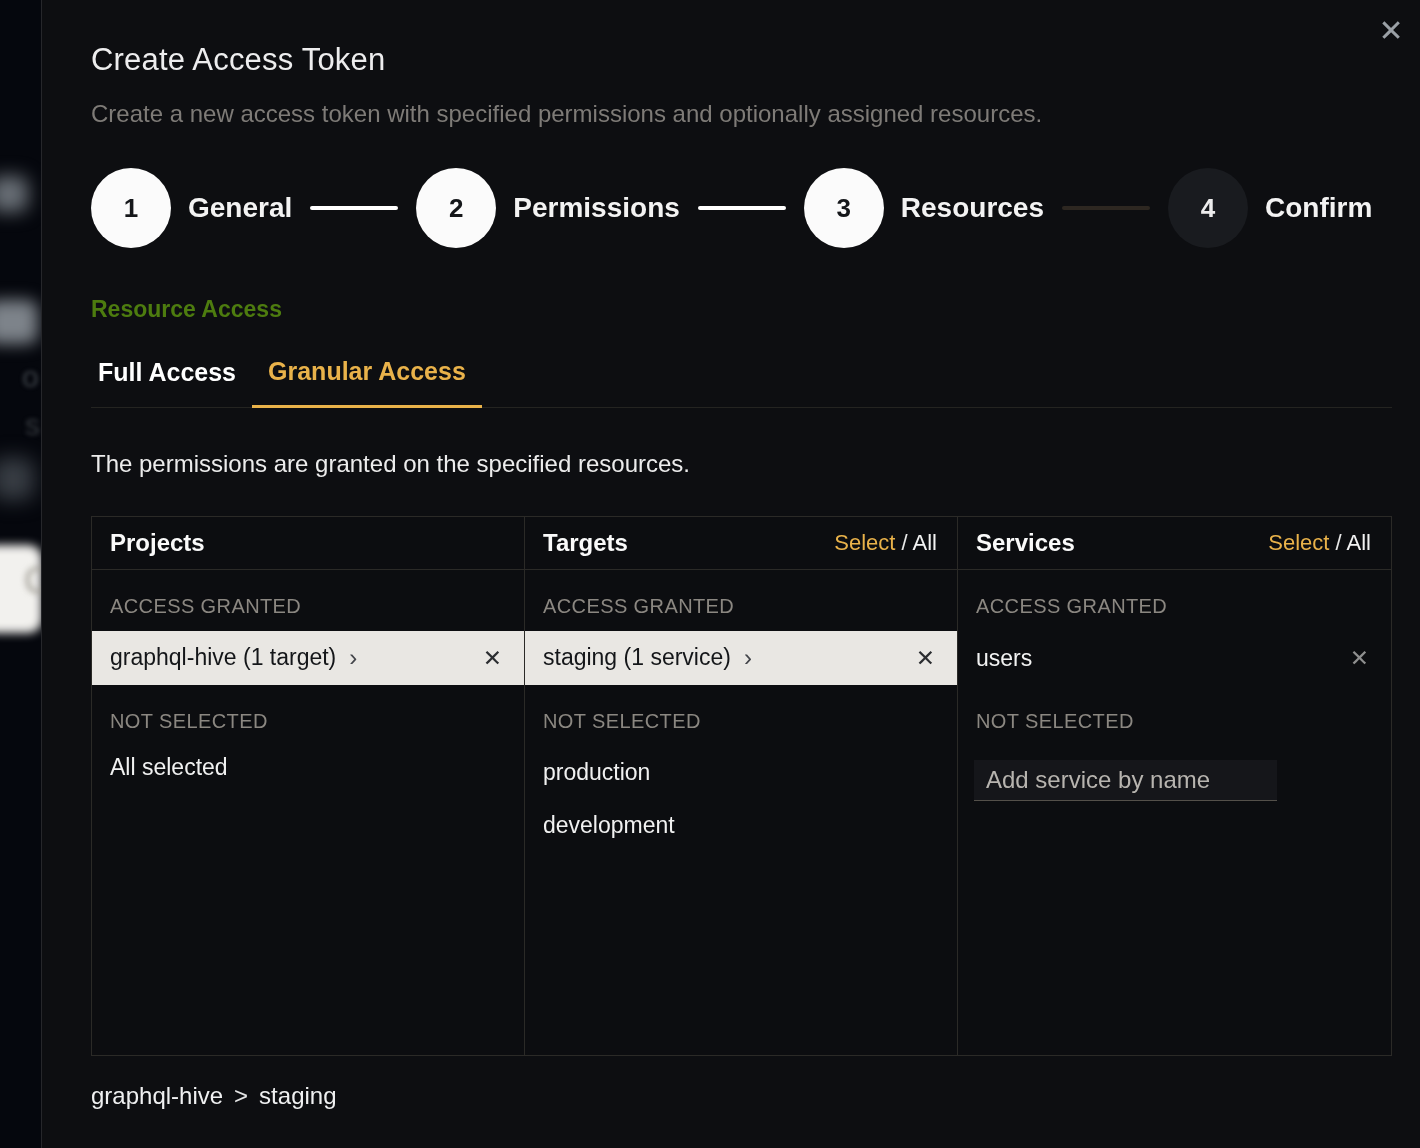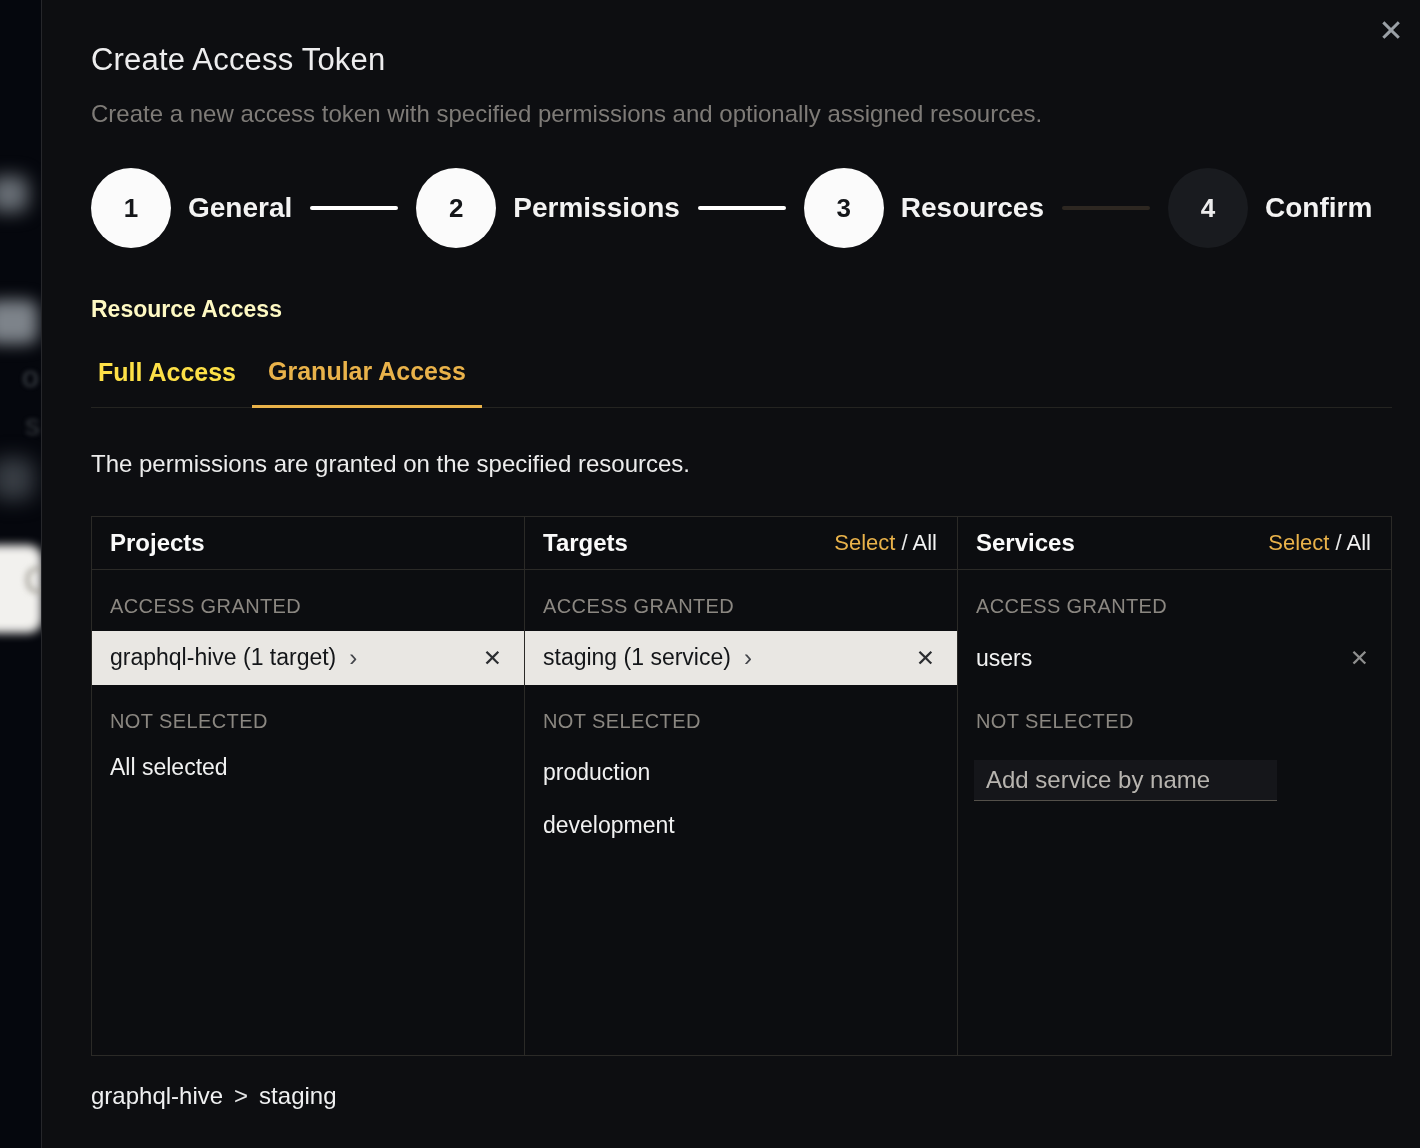--- a/index.html
+++ b/index.html
@@ -49,24 +49,24 @@
     background:#fbfbfb; color:#15171a;
     display:flex; align-items:center; justify-content:center;
     font-size:26px; font-weight:700; flex:none;
   }
   .step.inactive .step-circle { background:#191b1f; color:#ececec; }
   .step-label { font-size:28px; font-weight:700; color:#f3f3f3; margin-left:17px; white-space:nowrap; }
   .step-line { width:88px; height:4px; background:#ffffff; margin:0 18px; border-radius:2px; }
   .step-line.inactive { background:#2d2721; }
 
   
-  .section-heading { margin-top:48px; font-size:23px; font-weight:600; color:#fef9c3; }
+  .section-heading { margin-top:48px; font-size:23px; font-weight:600; color:#4d7c0f; }
 
   .tabs { display:flex; margin-top:34px; border-bottom:1px solid #242421; align-items:flex-end; }
-  .tab { font-size:25px; font-weight:700; color:#fde047; padding:0 0 20px 7px; margin-right:16px; cursor:pointer; }
+  .tab { font-size:25px; font-weight:700; color:#ffffff; padding:0 0 20px 7px; margin-right:16px; cursor:pointer; }
   .tab.active { color:#e9b24a; padding:0 16px 19px 16px; border-bottom:3px solid #e9b24a; margin-bottom:-1px; }
 
   .note { margin-top:42px; font-size:24px; color:#ececec; }
 
   
   .resource-table {
     margin-top:38px;
     border:1px solid #2b2a27;
     display:grid; grid-template-columns:1fr 1fr 1fr;
     height:540px;

